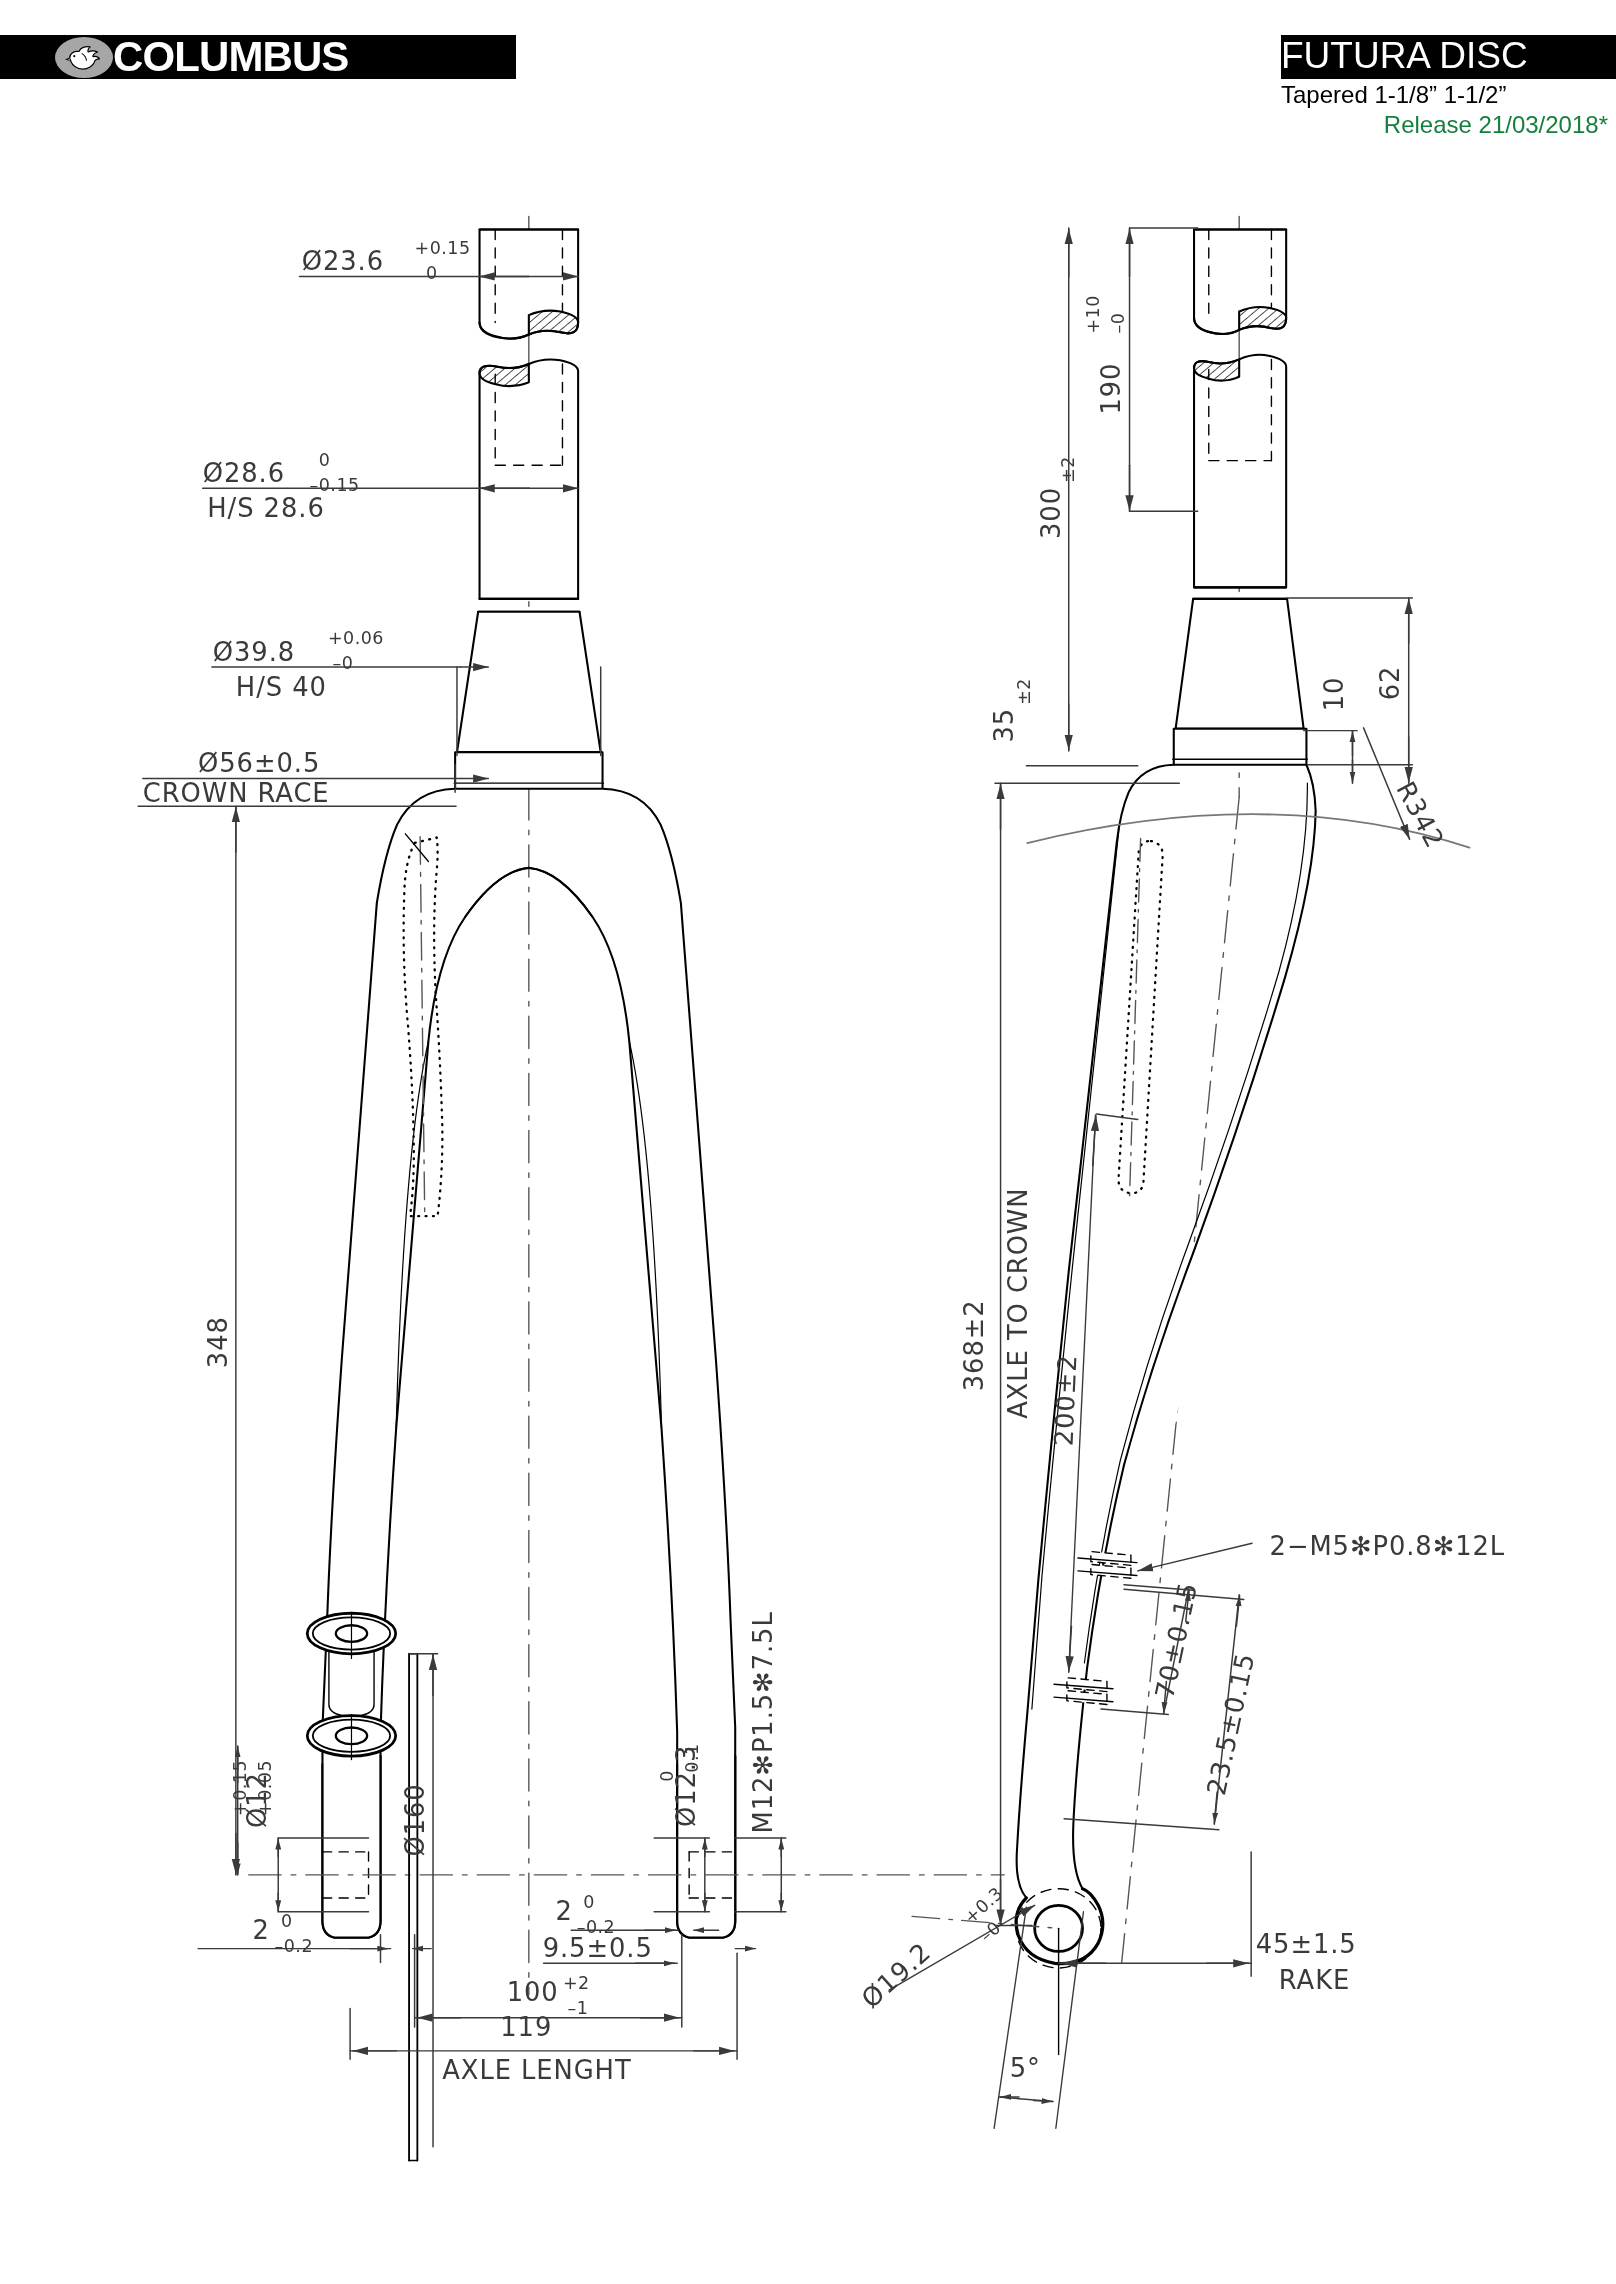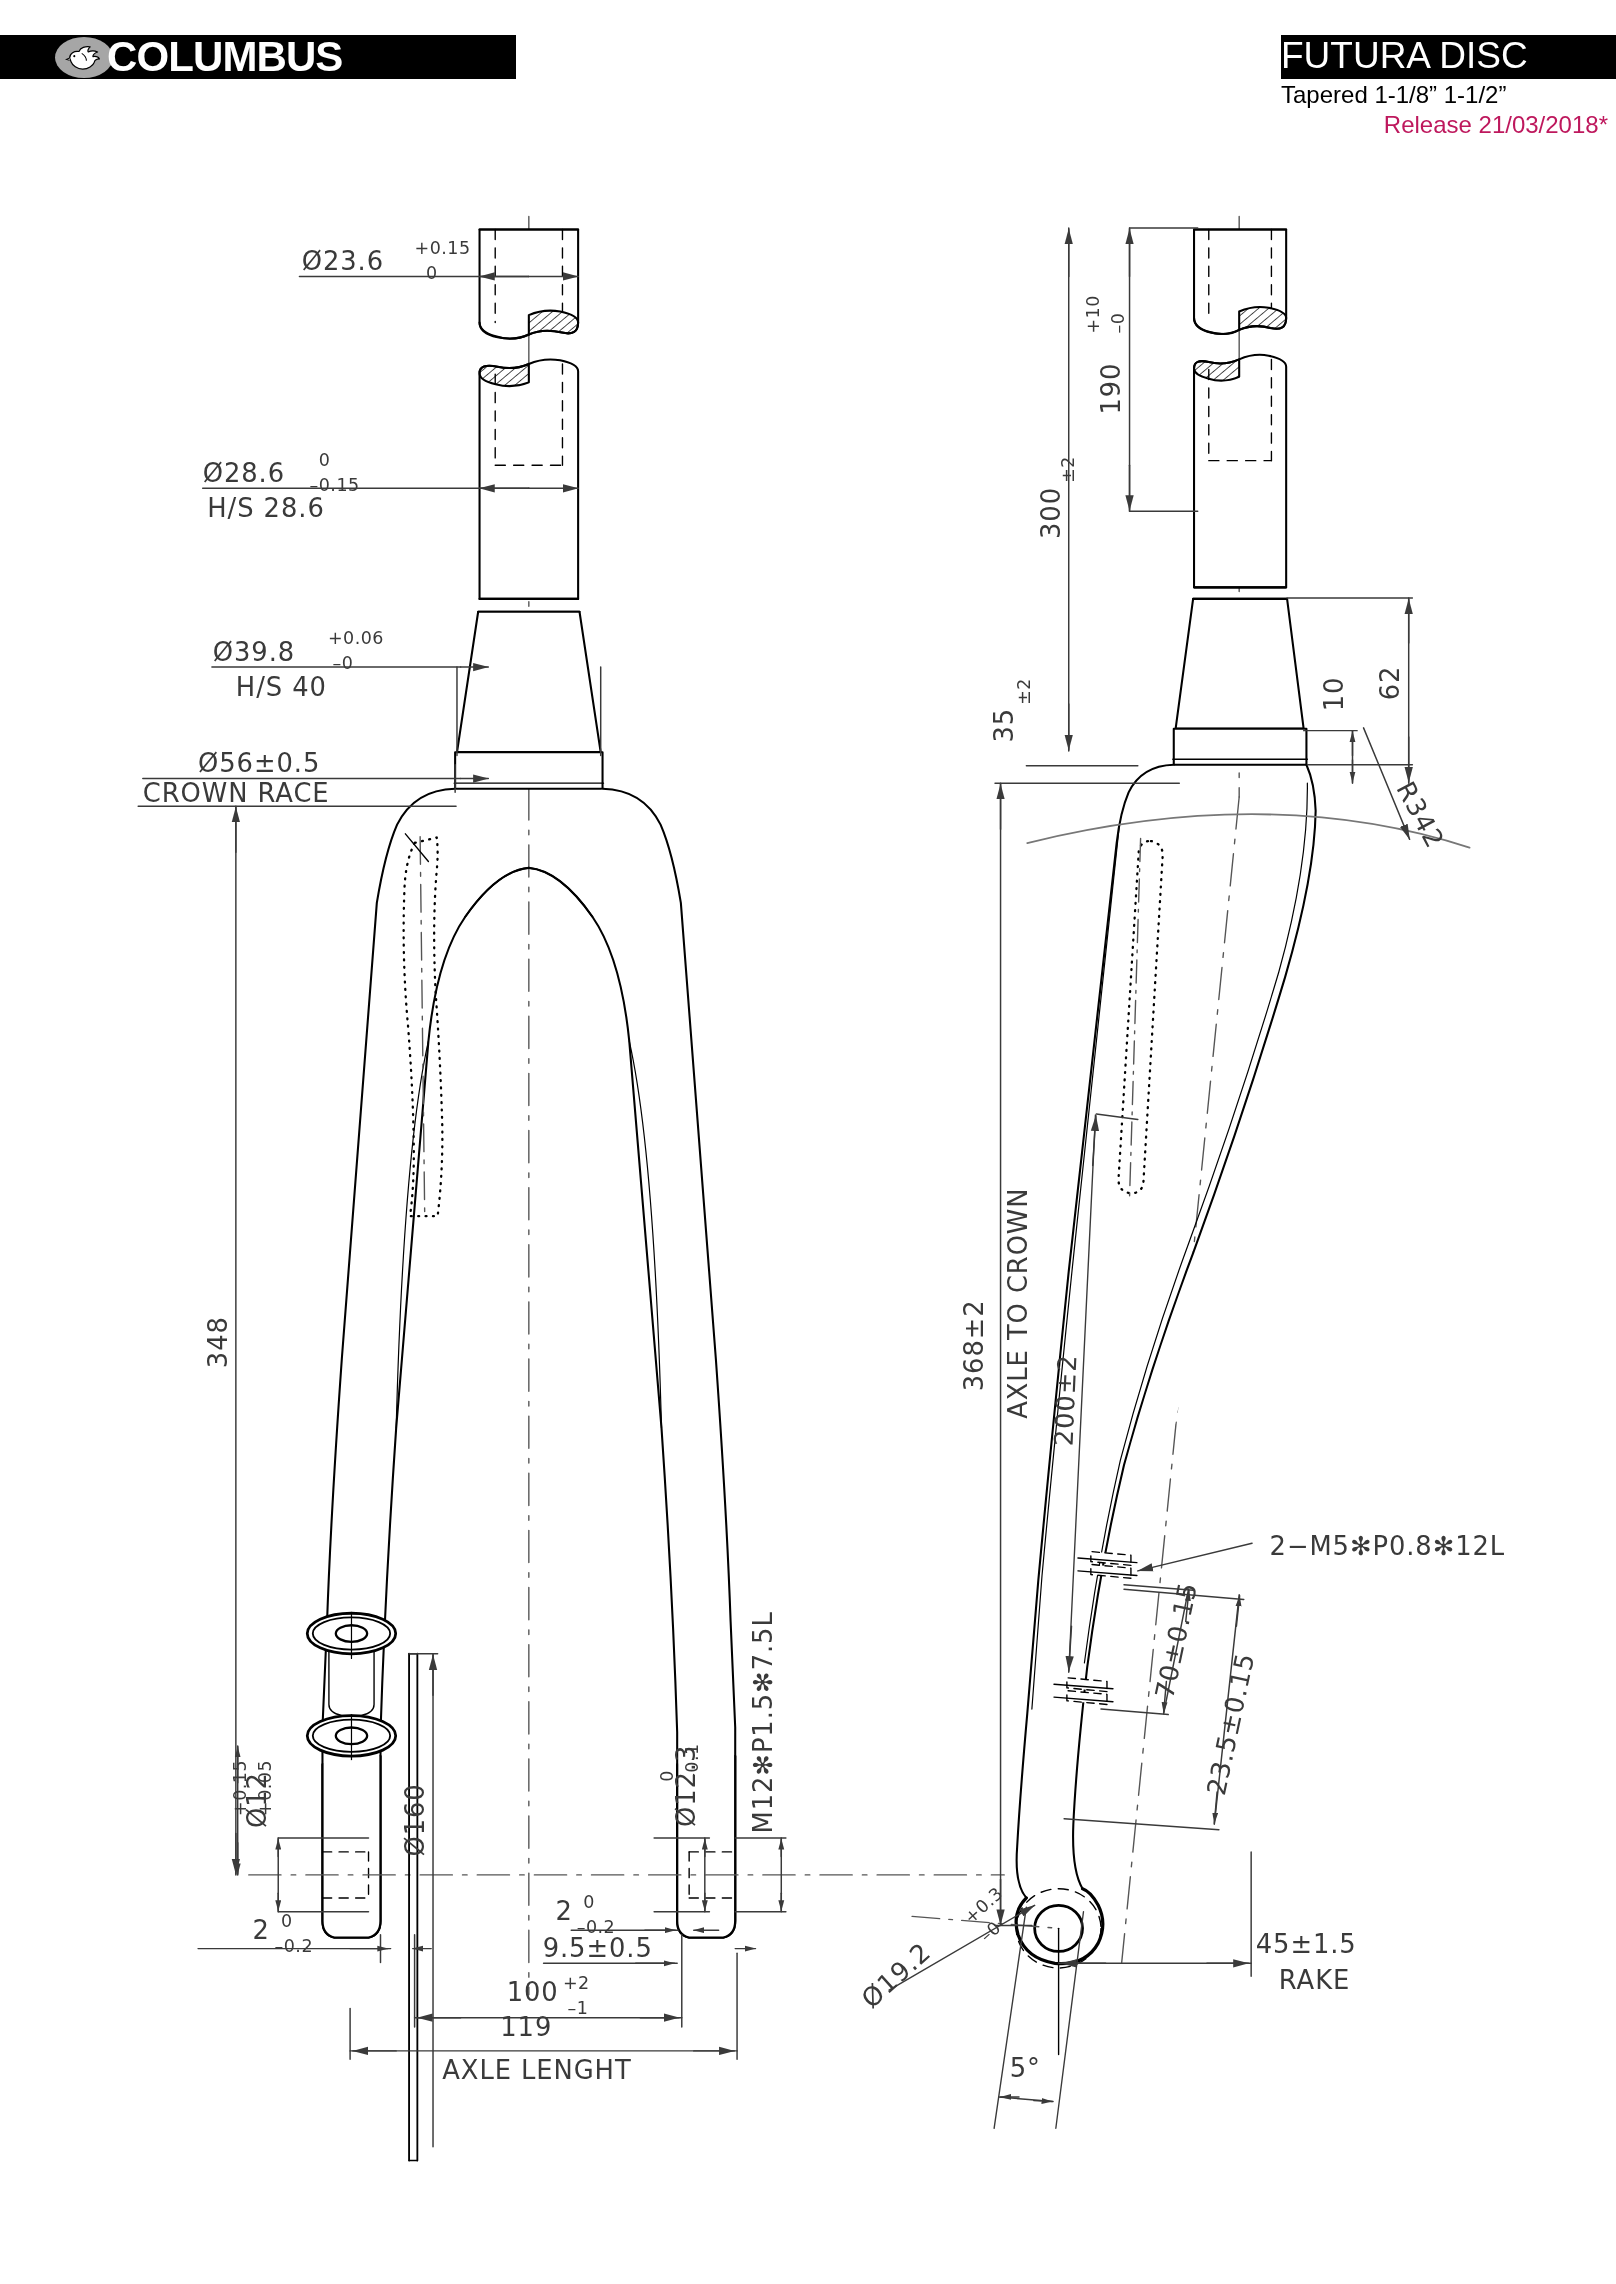--- a/index.html
+++ b/index.html
@@ -4,24 +4,24 @@
 <style>
   html,body{margin:0;padding:0;background:#fff;}
   body{width:1616px;height:2284px;position:relative;font-family:"Liberation Sans",sans-serif;overflow:hidden;}
 
   
   #header{position:absolute;left:0;top:0;width:1616px;height:78px;}
   .hdr-bar-left{position:absolute;left:0;top:35px;width:516px;height:44px;background:#000;}
   .hdr-bar-right{position:absolute;left:1281px;top:35px;width:335px;height:44px;background:#000;}
   .hdr-logo-oval{position:absolute;left:55px;top:37px;width:58px;height:41px;background:#a6a6a6;border-radius:50%;}
   .dove{position:absolute;left:65px;top:44px;width:40px;height:28px;}
-  .hdr-wordmark{position:absolute;left:107px;top:35px;height:43px;color:#fff;font-size:42px;font-weight:bold;letter-spacing:-0.9px;line-height:43px;font-family:"Liberation Sans",sans-serif;font-stretch:condensed;text-align:right;}
+  .hdr-wordmark{position:absolute;left:113px;top:35px;height:43px;color:#fff;font-size:42px;font-weight:bold;letter-spacing:-0.9px;line-height:43px;font-family:"Liberation Sans",sans-serif;font-stretch:condensed;text-align:right;}
   .hdr-title{position:absolute;left:1281px;top:34px;width:327px;text-align:left;color:#fff;font-size:37px;line-height:44px;font-family:"Liberation Sans",sans-serif;}
   .hdr-sub1{position:absolute;left:1281px;top:81px;width:327px;text-align:left;color:#000;font-size:24px;line-height:28.6px;}
-  .hdr-sub2{position:absolute;left:1281px;top:111px;width:327px;text-align:right;color:#be185d;font-size:24px;line-height:28.6px;}
+  .hdr-sub2{position:absolute;left:1281px;top:111px;width:327px;text-align:right;color:#15803d;font-size:24px;line-height:28.6px;}
 
   
   #footer{position:absolute;left:0;top:2184px;width:1616px;height:100px;}
 
   
   #sheet{position:absolute;left:0;top:0;width:1616px;height:1956px;}
   svg{position:absolute;left:0;top:0;}
   .dimtxt{font-family:"DejaVu Sans",sans-serif;font-size:56px;fill:#3a3a3a;letter-spacing:2px;}
   .dimtxt-s{font-family:"DejaVu Sans",sans-serif;font-size:38px;fill:#3a3a3a;letter-spacing:1px;}
 </style>

